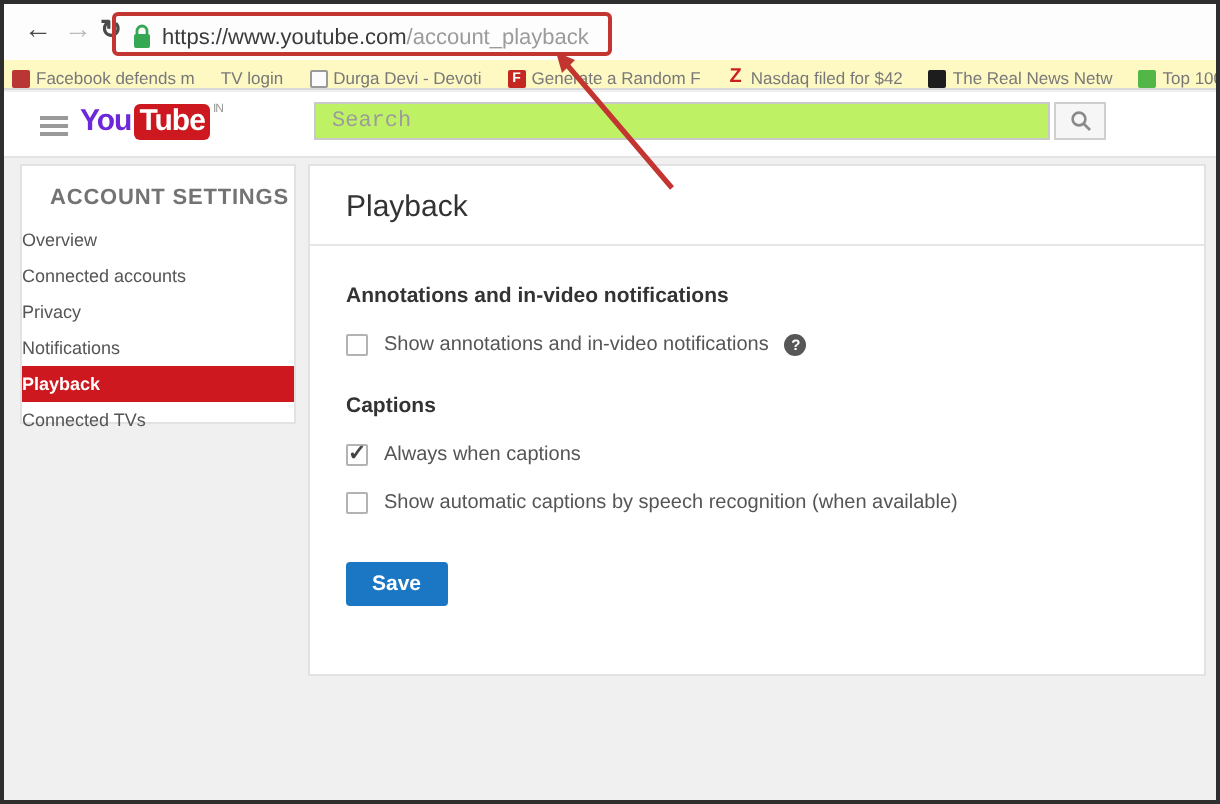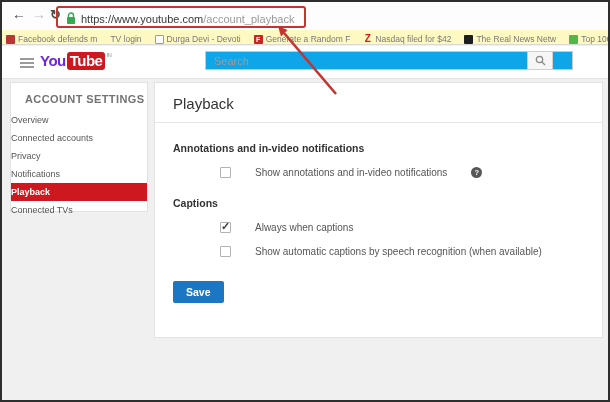--- a/index.html
+++ b/index.html
@@ -37,39 +37,39 @@
   .yt-header { position:absolute; left:0; top:44px; width:100%; height:33px; background:#fff;
                border-bottom:1px solid #e3e3e3; }
   .hamburger { position:absolute; left:18px; top:56px; width:14px; cursor:pointer; }
   .hamburger span { display:block; height:2px; background:#9a9a9a; margin-bottom:2px; }
   .logo { position:absolute; left:38px; top:50px; cursor:pointer; font-weight:800; font-size:15px; letter-spacing:-0.5px; }
   .logo-you { color:#6d28d9; }
   .logo-tube { color:#fff; background:var(--yt-red); border-radius:3px; padding:0 3px 1px 3px; margin-left:1px; }
   .logo-region { font-size:6px; color:#999; vertical-align:top; margin-left:1px; font-weight:400; }
   .search-input { position:absolute; left:155px; top:49px; width:368px; height:19px;
                   border:1px solid #c9c9c9; padding:0 8px; font-size:11px; color:#333;
-                  font-family:Liberation Sans, sans-serif; background:#0ea5e9;margin-left:48px; }
+                  font-family:Liberation Mono, monospace; background:#bef264; }
   .search-input::placeholder { color:#9c9c9c; }
   .search-btn { position:absolute; left:525px; top:49px; width:26px; height:19px; background:#f6f6f6;
                 border:1px solid #cfcfcf; display:flex; align-items:center; justify-content:center; cursor:pointer; }
 
   
   .sidebar { position:absolute; left:8px; top:80px; width:138px; height:130px; background:#fff;
              border:1px solid #e2e2e2; }
   .sb-title { font-size:11px; font-weight:bold; color:#737373; letter-spacing:0.4px; padding:10px 0 6px 14px; }
   .sb-item { font-size:9px; color:#555; padding:4px 0 4px 0; height:18px; cursor:pointer; }
   .sb-item.active { background:var(--yt-red); color:#fff; font-weight:bold; }
 
   
   .main { position:absolute; left:152px; top:80px; width:449px; height:256px; background:#fff;
           border:1px solid #e2e2e2; padding:0 18px; }
   .page-title { font-size:15px; color:#333; padding-top:12px; }
   .title-divider { border-bottom:1px solid #e6e6e6; margin:10px -18px 0 -18px; }
   .section-h { font-size:10.5px; font-weight:bold; color:#333; margin-top:19px; }
-  .opt-row { display:flex; align-items:center; gap:24px; margin-top:13px;margin-left:47px; }
+  .opt-row { display:flex; align-items:center; gap:8px; margin-top:13px; }
   .checkbox { width:11px; height:11px; border:1px solid #b3b3b3; border-radius:1px; background:#fff;
               position:relative; cursor:pointer; flex:0 0 auto; }
   .checkbox.checked::after { content:"\2713"; position:absolute; left:0px; top:-3px; font-size:11px;
                              font-weight:bold; color:#444; }
   .opt-label { font-size:10px; color:#555; }
   .help-icon { width:11px; height:11px; border-radius:50%; background:#575757; color:#fff; font-size:7.5px;
                font-weight:bold; display:inline-flex; align-items:center; justify-content:center; cursor:pointer; }
   .save-btn { margin-top:24px; display:inline-block; background:var(--save-blue); color:#fff;
               font-size:10.5px; font-weight:bold; padding:5px 13px; border:none; border-radius:2px; cursor:pointer;
               font-family:"Liberation Sans", sans-serif; }

